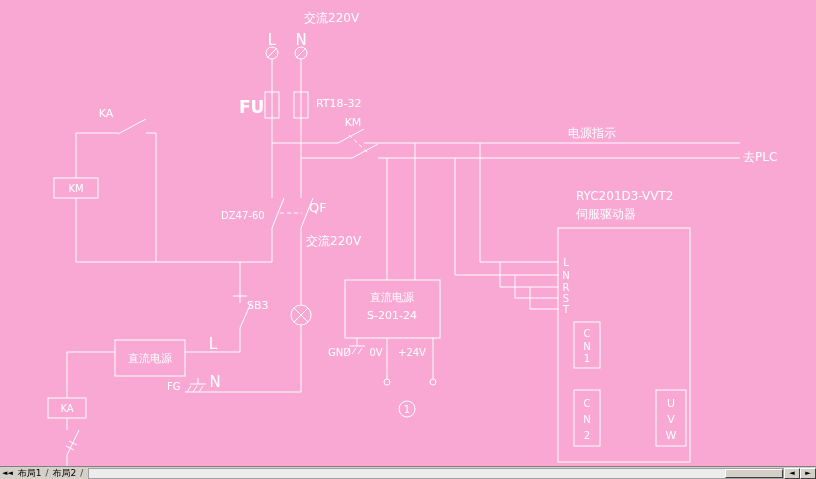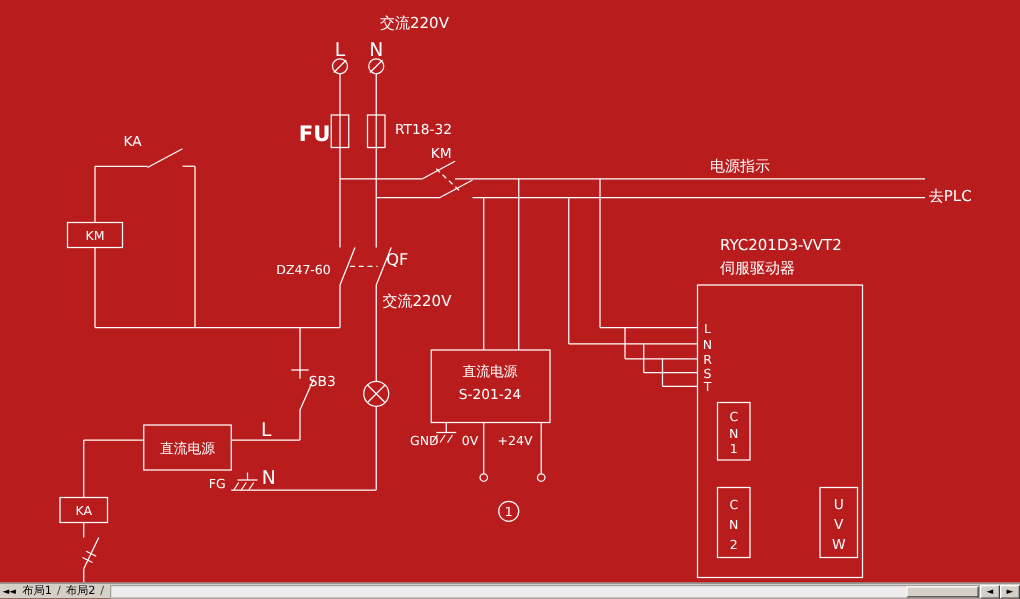--- a/index.html
+++ b/index.html
@@ -1,19 +1,19 @@
 <!DOCTYPE html>
 <html><head>
 <meta charset="utf-8">
 <style>
   * { margin:0; padding:0; box-sizing:border-box; }
   html,body { background:#000; }
   .screen {
     position:relative; width:816px; height:479px;
-    background:#b91c1c; overflow:hidden;
+    background:#f9a8d4; overflow:hidden;
     font-family:"DejaVu Sans","Liberation Sans",sans-serif;
   }
   svg { display:block; }
   svg text { fill:#ffffff; font-family:"DejaVu Sans","Liberation Sans",sans-serif; }
   .t10{font-size:10px}.t11{font-size:11px}.t12{font-size:12px}
   .t13{font-size:13px}.t15{font-size:15px}.t17{font-size:17px;font-weight:bold}
   .mid{text-anchor:middle}
   .stroke{stroke:#ffffff;stroke-width:1;fill:none}
   .dash{stroke:#ffffff;stroke-width:1;fill:none;stroke-dasharray:4 3}
 

